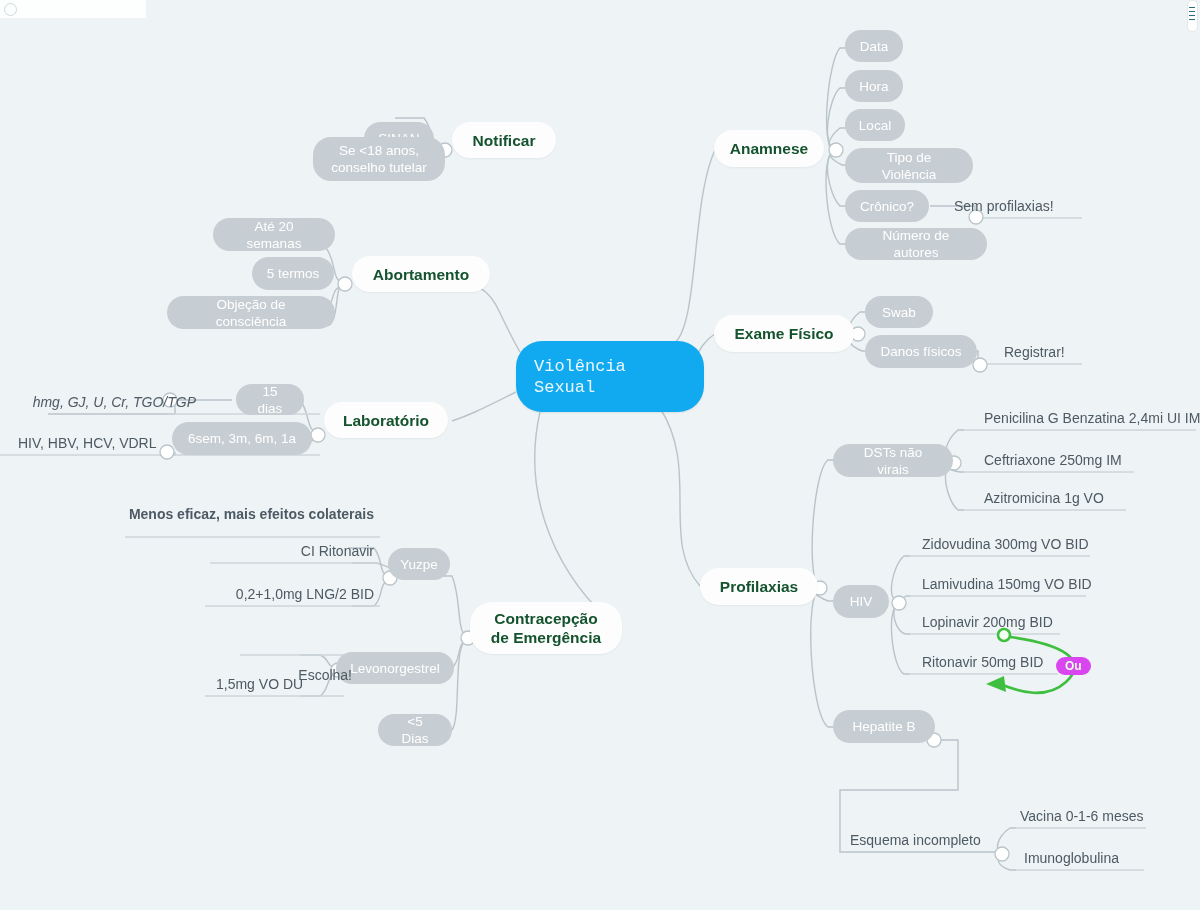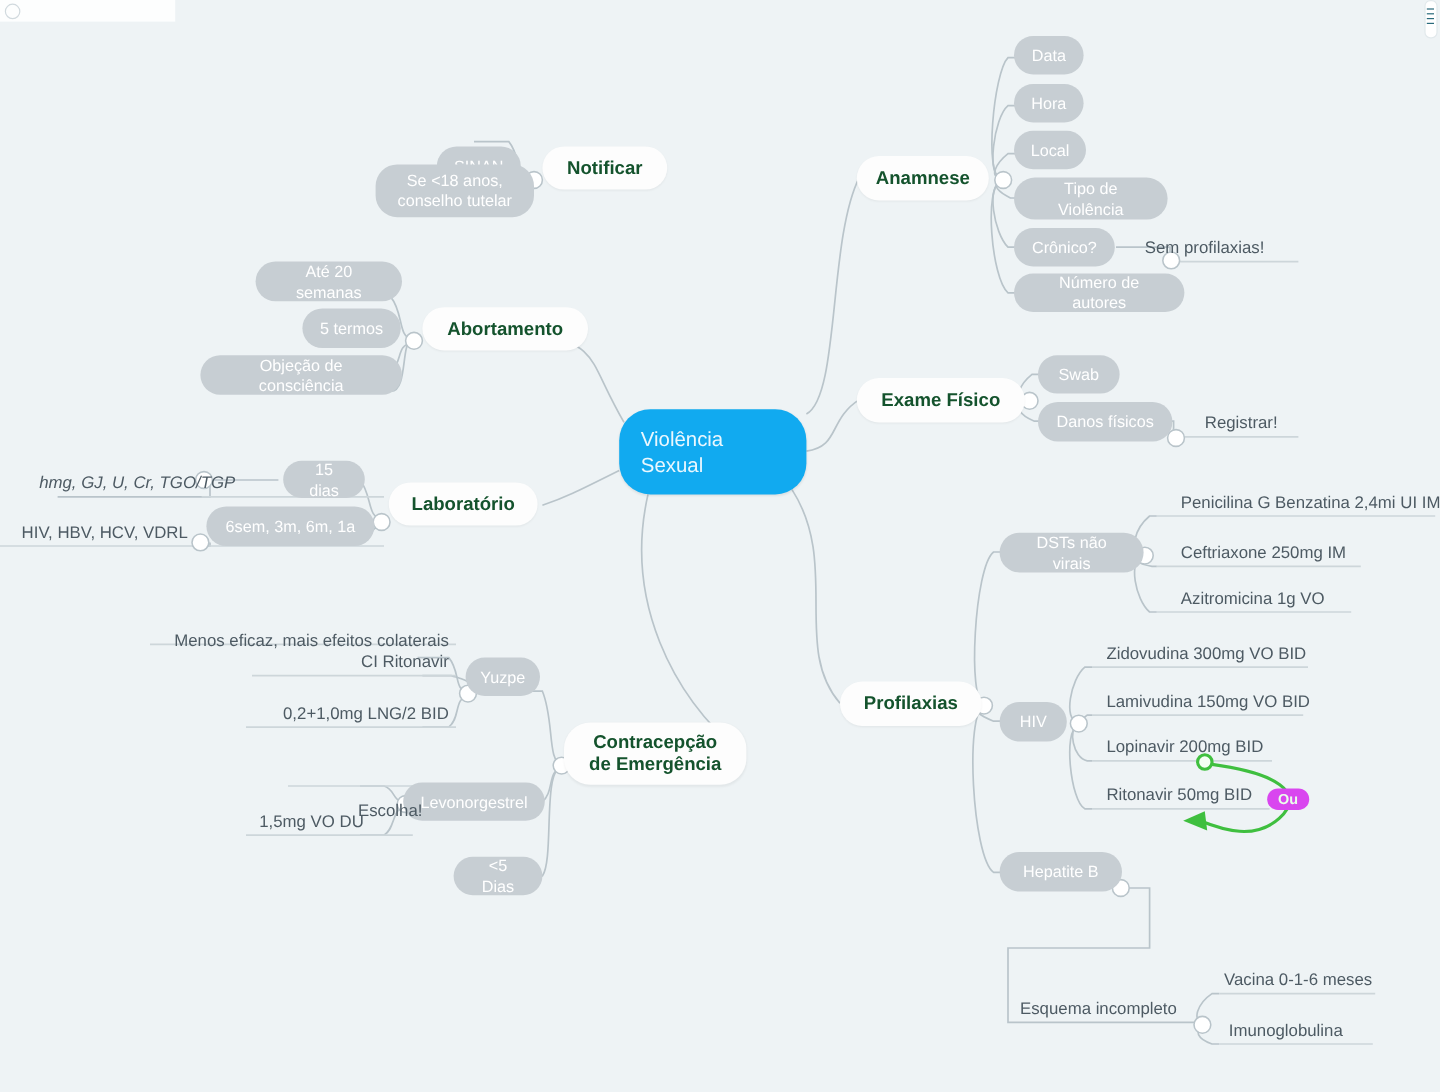--- a/index.html
+++ b/index.html
@@ -200,21 +200,21 @@
   <div class="topbar">
     <span class="dot"></span>
   </div>
   <div class="scrollbar">
     <i style="top:6px"></i>
       <i style="top:10px"></i>
       <i style="top:14px"></i>
       <i style="top:18px"></i>
   </div>
 
-  <div class="node root" style="left:516px;top:341px;width:156px;height:71px;">Violência
+  <div class="node root" style="left:516px;top:341px;width:188px;height:71px;font-family:Liberation Mono, monospace;">Violência
 Sexual</div>
 
   <div class="node l1" style="left:452px;top:122px;width:104px;height:36px;">Notificar</div>
   <div class="node gp" style="left:364px;top:95px;width:70px;height:33px;margin-top:27px;">SINAN</div>
   <div class="node gp" style="left:313px;top:137px;width:132px;height:44px;">Se &lt;18 anos,
 conselho tutelar</div>
 
   <div class="node l1" style="left:352px;top:256px;width:138px;height:36px;">Abortamento</div>
   <div class="node gp" style="left:213px;top:218px;width:122px;height:33px;">Até 20 semanas</div>
   <div class="node gp" style="left:252px;top:257px;width:82px;height:33px;">5 termos</div>
@@ -224,21 +224,21 @@
   <div class="node gp" style="left:236px;top:384px;width:68px;height:31px;">15 dias</div>
   <div class="node gp" style="left:172px;top:422px;width:140px;height:33px;">6sem, 3m, 6m, 1a</div>
   <div class="node txt r" style="left:40px;top:386px;width:160px;height:28px;font-style:italic;">hmg, GJ, U, Cr, TGO/TGP</div>
   <div class="node txt l" style="left:14px;top:427px;width:160px;height:28px;">HIV, HBV, HCV, VDRL</div>
 
   <div class="node l1" style="left:470px;top:602px;width:152px;height:52px;">Contracepção
 de Emergência</div>
   <div class="node gp" style="left:388px;top:548px;width:62px;height:32px;">Yuzpe</div>
   <div class="node gp" style="left:336px;top:652px;width:118px;height:32px;">Levonorgestrel</div>
   <div class="node gp" style="left:378px;top:714px;width:74px;height:32px;">&lt;5 Dias</div>
-  <div class="node txt r" style="left:120px;top:517px;width:258px;height:28px;">Menos eficaz, mais efeitos colaterais</div>
+  <div class="node txt r" style="left:120px;top:498px;width:258px;height:28px;font-weight:bold;">Menos eficaz, mais efeitos colaterais</div>
   <div class="node txt r" style="left:200px;top:535px;width:178px;height:28px;">CI Ritonavir</div>
   <div class="node txt r" style="left:200px;top:578px;width:178px;height:28px;">0,2+1,0mg LNG/2 BID</div>
   <div class="node txt r" style="left:204px;top:627px;width:152px;height:28px;margin-top:32px;">Escolha!</div>
   <div class="node txt l" style="left:212px;top:668px;width:160px;height:28px;">1,5mg VO DU</div>
 
   <div class="node l1" style="left:714px;top:130px;width:110px;height:37px;">Anamnese</div>
   <div class="node gp" style="left:845px;top:30px;width:58px;height:32px;">Data</div>
   <div class="node gp" style="left:845px;top:70px;width:58px;height:32px;">Hora</div>
   <div class="node gp" style="left:845px;top:109px;width:60px;height:32px;">Local</div>
   <div class="node gp" style="left:845px;top:148px;width:128px;height:35px;">Tipo de Violência</div>

